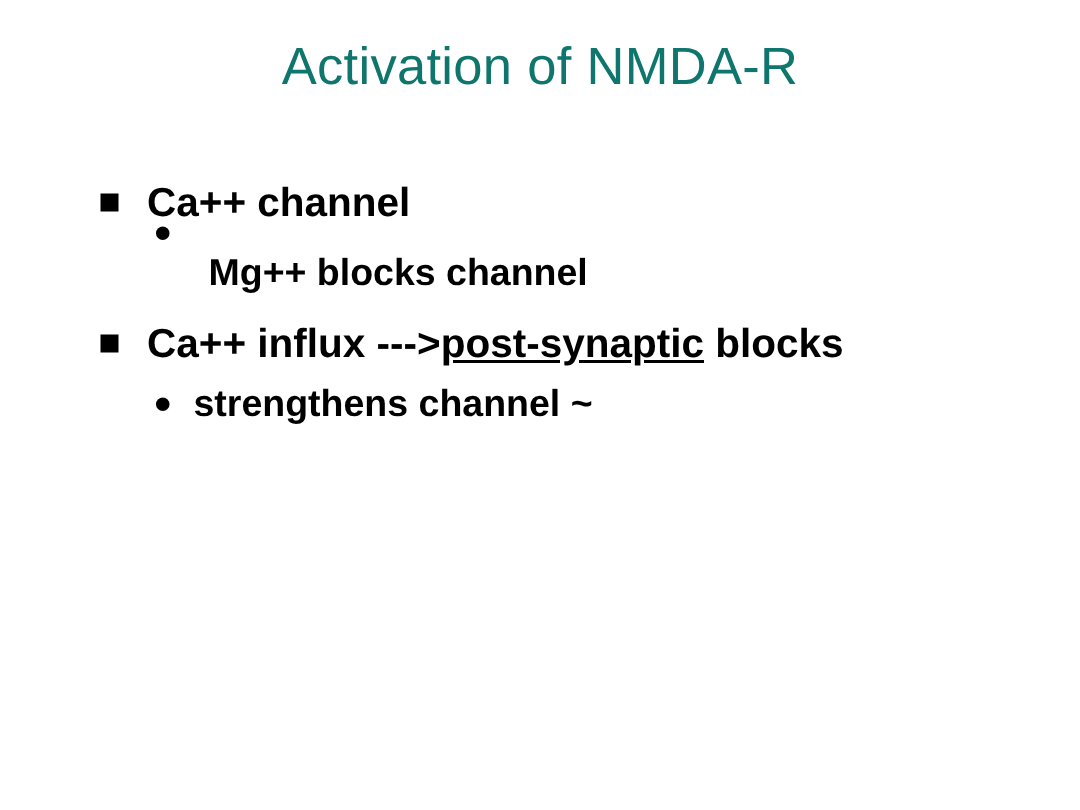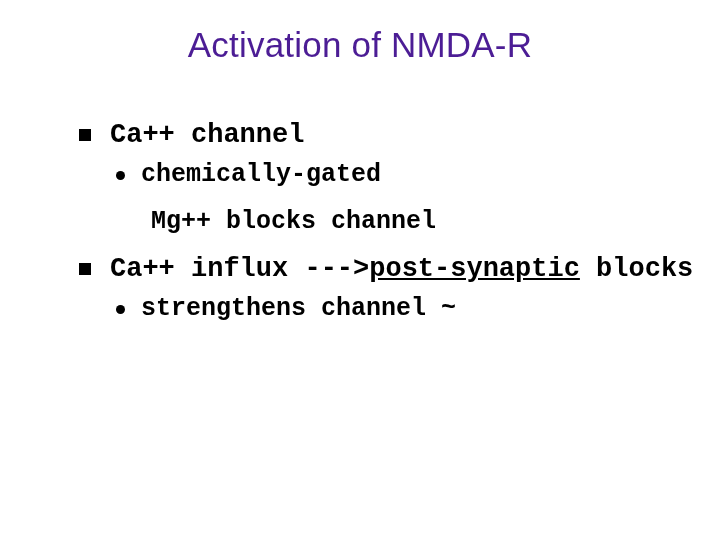--- a/index.html
+++ b/index.html
@@ -27,31 +27,30 @@
   .slide-title {
     position: absolute;
     left: 0;
     top: 24px;
     width: 720px;
     text-align: center;
     font-size: 35px;
     font-weight: 400;
     line-height: 42px;
     letter-spacing: 0.2px;
-    color: #4c1d95;
+    color: #0f766e;
     white-space: nowrap;
   }
 
   
   .body-block {
     position: absolute;
-    left: 16px;
+    left: 4px;
     top: 115px;
     width: 656px;
-    font-family: Liberation Mono, monospace;
   }
 
   .line {
     position: relative;
     display: block;
     white-space: nowrap;
     font-weight: 700;
     color: #000000;
   }
 
@@ -108,21 +107,21 @@
 
   <div class="slide-title">Activation of NMDA-R</div>
 
   <div class="body-block">
 
     <div class="line level1">
       <span class="bullet"></span><span>Ca++ channel</span>
     </div>
 
     <div class="line level2">
-      <span class="bullet"></span><span>chemically-gated</span>
+      <span class="bullet"></span>
     </div>
 
 
     <div class="spacer-sm"></div>
 
     <div class="line level3">
       <span>Mg++  blocks channel</span>
     </div>
 
     <div class="spacer-sm"></div>

